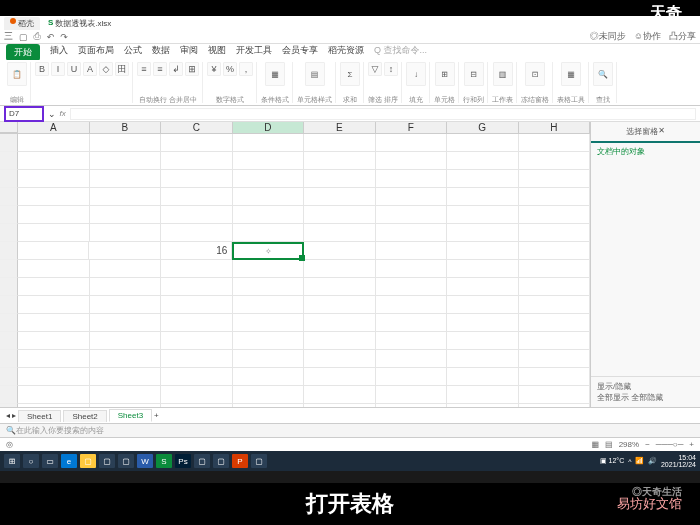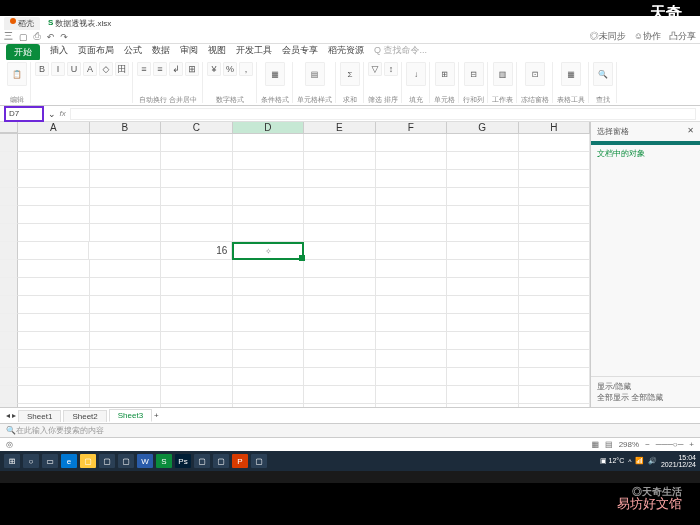--- a/index.html
+++ b/index.html
@@ -36,21 +36,21 @@
 .ch{flex:1;min-width:70px;max-width:72px;background:#f0f0f0;border-right:1px solid #ccc;display:flex;align-items:center;justify-content:center;font-size:10px;color:#333}
 .ch.sel{background:#c6e8d4}
 .grid{flex:1;display:flex;flex-direction:column}
 .row{display:flex;height:18px}
 .rh{width:18px;background:#f0f0f0;border-right:1px solid #ccc;border-bottom:1px solid #eee}
 .cell{flex:1;min-width:70px;max-width:72px;border-right:1px solid #e5e5e5;border-bottom:1px solid #e5e5e5;font-size:10px;display:flex;align-items:center;justify-content:flex-end;padding:0 4px;position:relative}
 .cell.active{border:2px solid #0a8c3c;z-index:2}
 .cell.active::after{content:"";width:6px;height:6px;background:#0a8c3c;position:absolute;right:-3px;bottom:-3px}
 .cursor{font-size:8px;color:#888;margin:auto}
 .sidepanel{width:110px;background:#f8f8f8;border-left:1px solid #ccc;display:flex;flex-direction:column;font-size:8px}
-.sp-hdr{padding:4px 6px;border-bottom:4px solid #0f766e;display:flex;justify-content:space-between;color:#555}
+.sp-hdr{padding:4px 6px;border-bottom:2px solid #0f766e;display:flex;justify-content:center;color:#555}
 .sp-sub{padding:3px 6px;color:#0a8c3c;font-size:8px}
 .sp-body{flex:1}
 .sp-foot{border-top:1px solid #ddd;padding:4px 6px;color:#666}
 .sheettabs{height:16px;background:#fff;border-top:1px solid #ccc;display:flex;align-items:center;padding:0 6px;gap:2px;font-size:8px}
 .stab{padding:1px 8px;border:1px solid #ddd;border-bottom:none;background:#f5f5f5}
 .stab.active{background:#fff;color:#0a8c3c;border-bottom:1px solid #fff}
 .searchbar{height:14px;background:#f5f5f5;border-top:1px solid #ccc;padding:0 6px;display:flex;align-items:center;font-size:8px;color:#999}
 .statusbar{height:14px;background:#fff;border-top:1px solid #ccc;display:flex;align-items:center;padding:0 6px;font-size:8px;color:#666;gap:8px}
 .statusbar .right{margin-left:auto;display:flex;gap:6px;align-items:center}
 .taskbar{height:20px;background:#1c2b3a;display:flex;align-items:center;padding:0 4px;gap:3px}
@@ -470,15 +470,16 @@
       <div style="text-align:right;line-height:1">
         <div>15:04</div>
         <div>2021/12/24</div>
       </div>
     </div>
   </div>
 
 </div>
 
 <div class="letterbox-bot">
+  <span>打开表格</span>
   <span class="wm2">◎天奇生活</span>
   <span class="wm">易坊好文馆</span>
 </div>
 
 </body></html>

